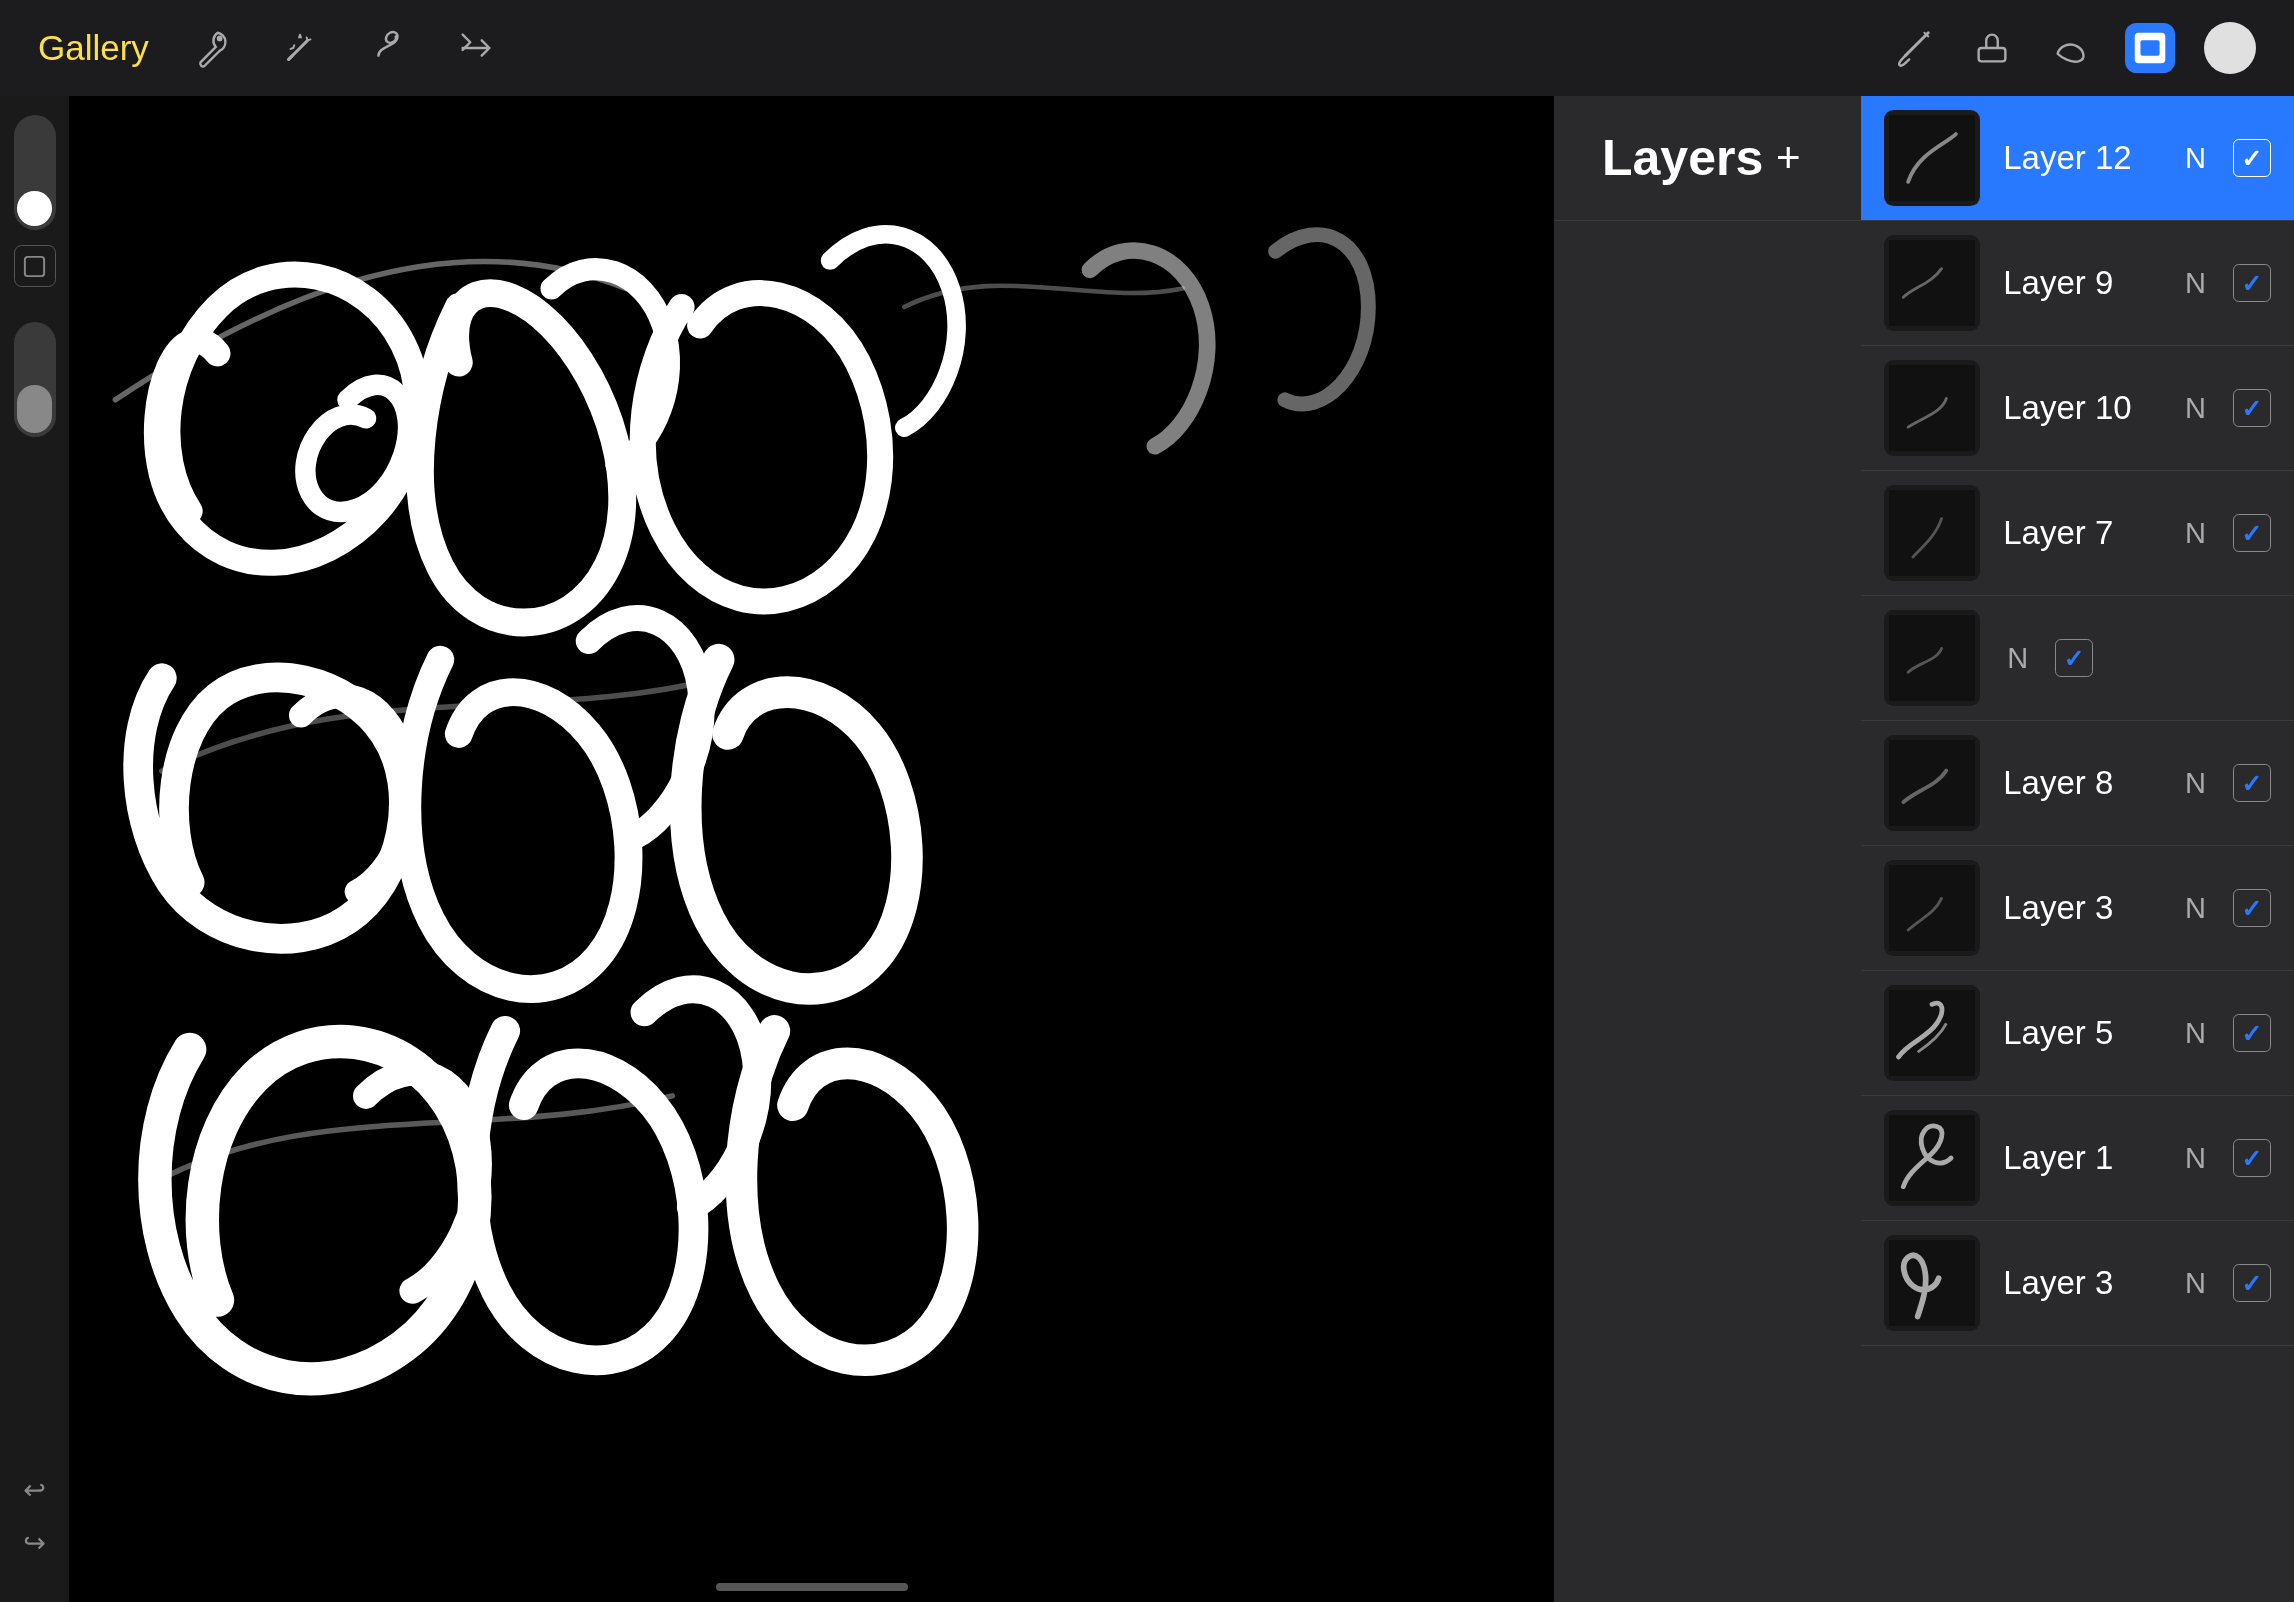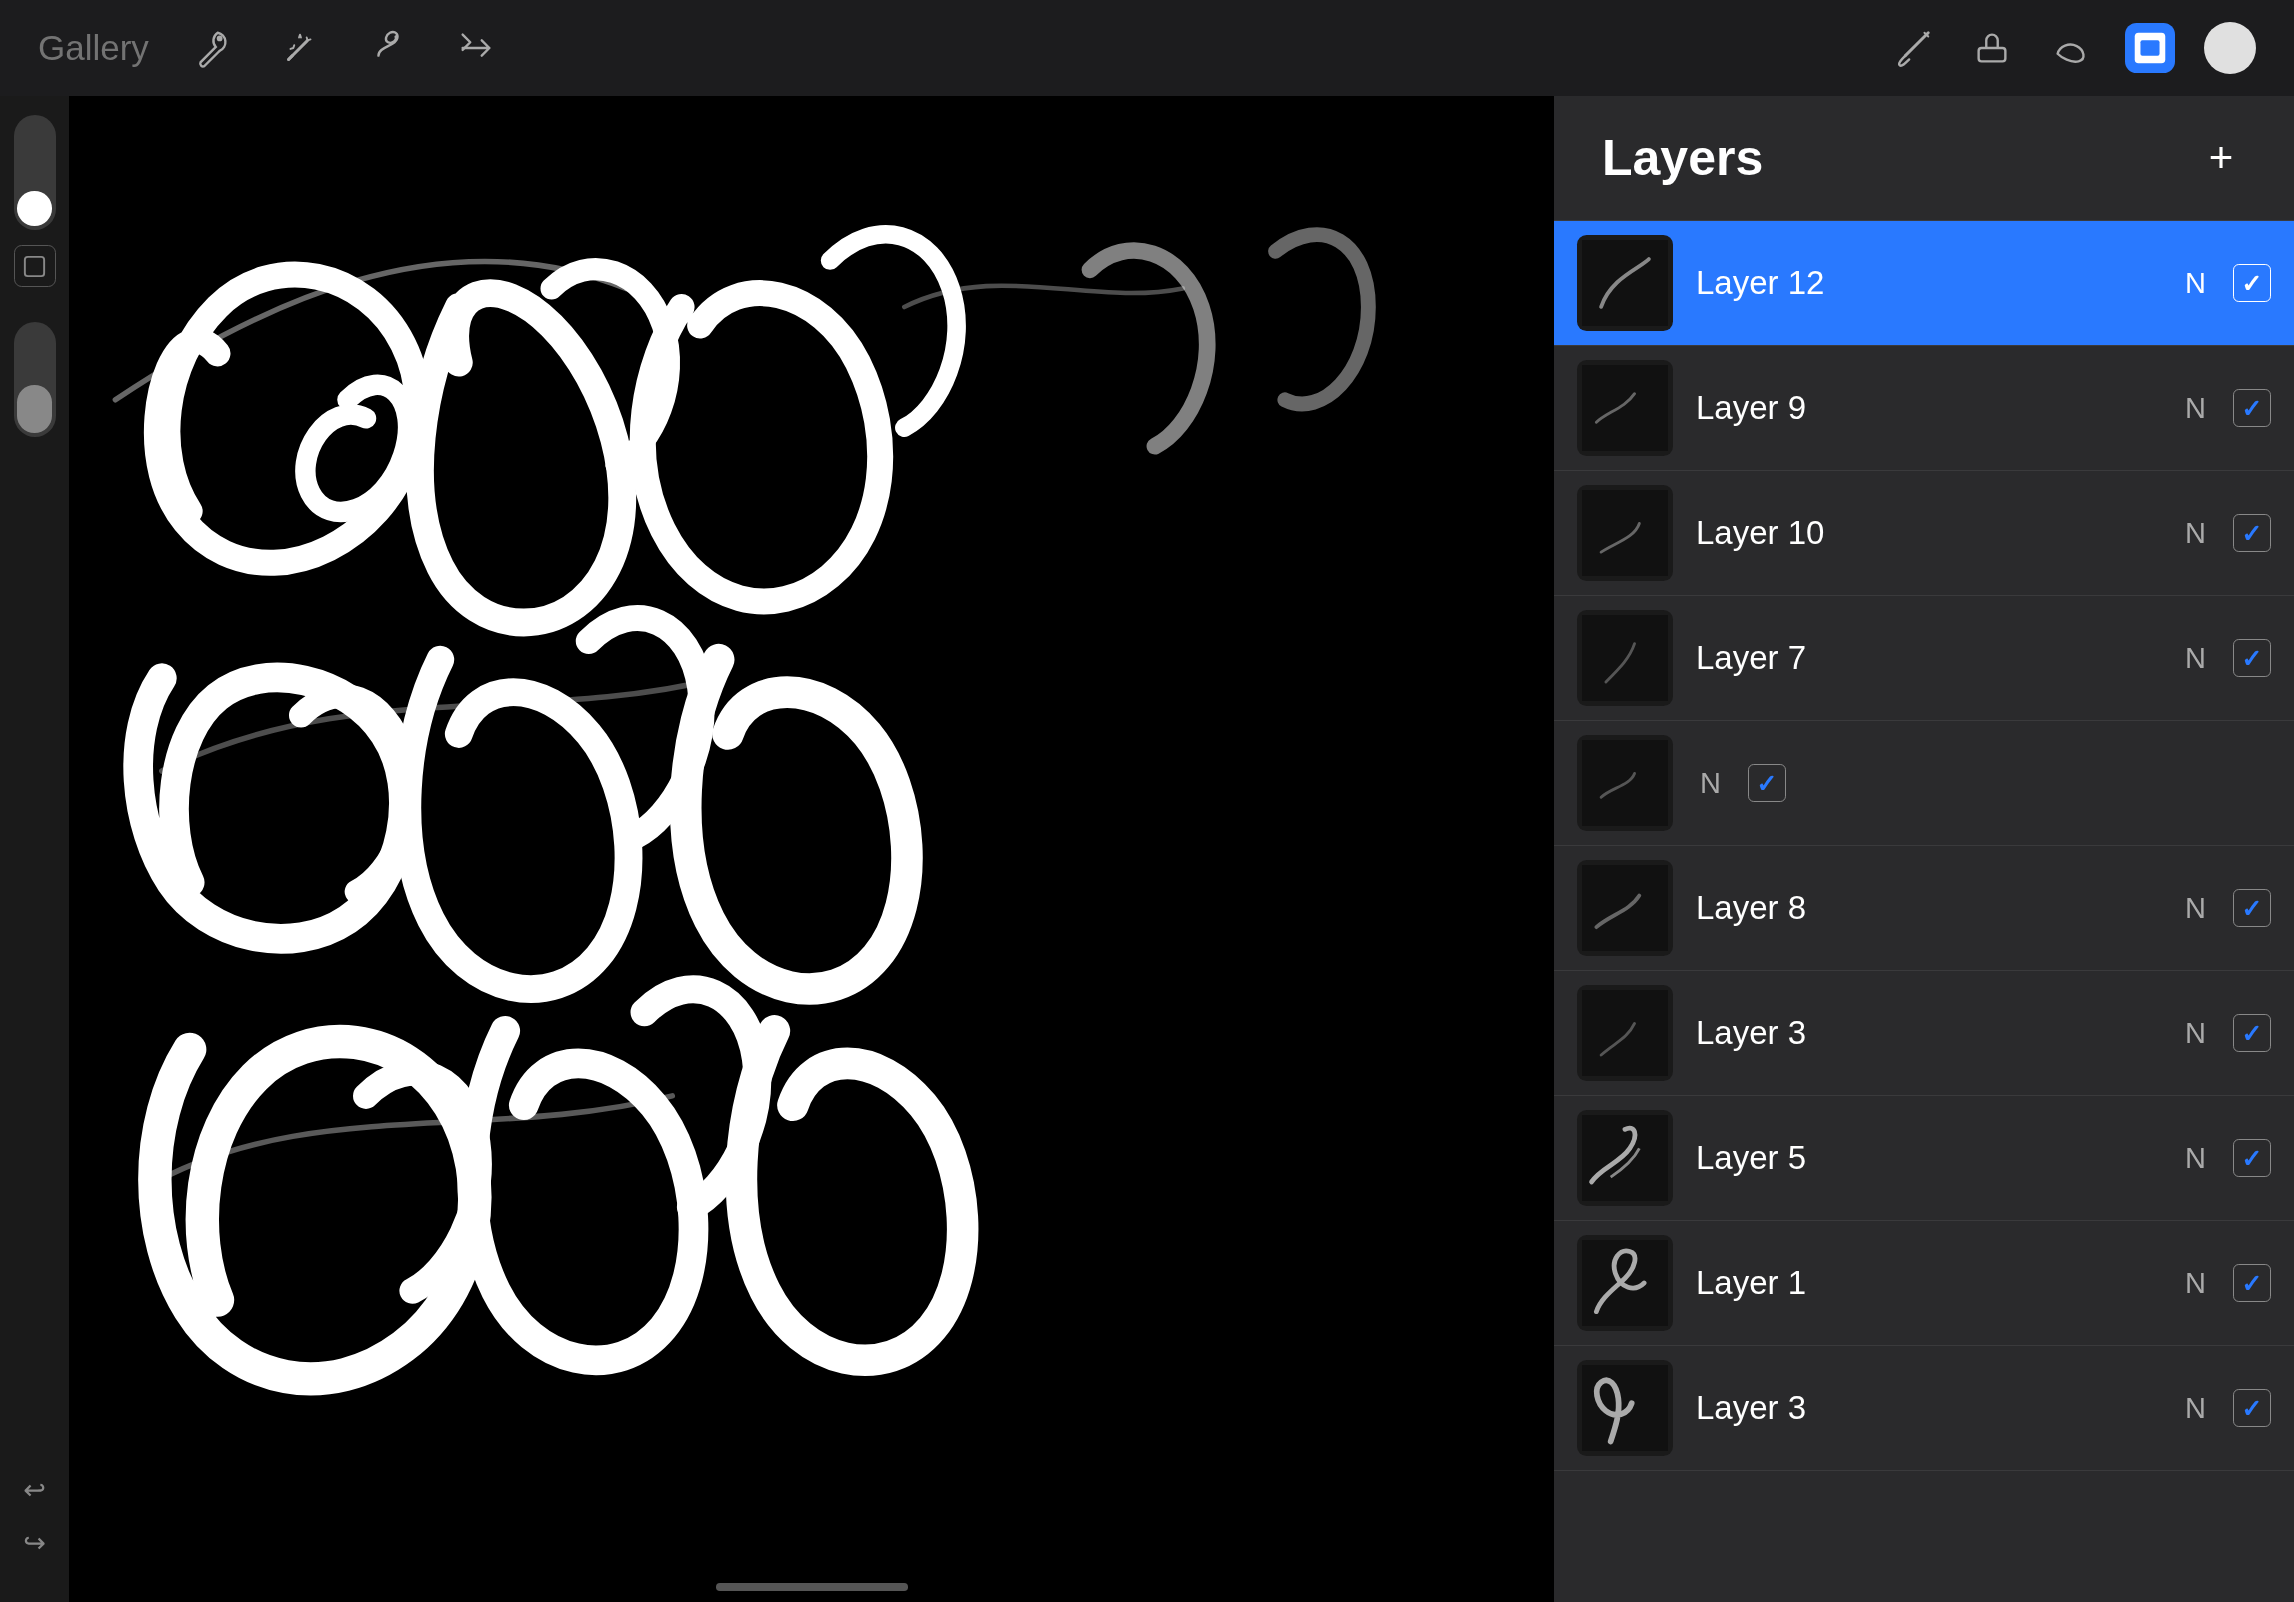--- a/index.html
+++ b/index.html
@@ -28,21 +28,21 @@
       align-items: center;
       gap: 38px;
       flex: 1;
     }
     .toolbar-right {
       display: flex;
       align-items: center;
       gap: 29px;
     }
     .gallery-btn {
-      color: #737373;
+      color: #fde047;
       font-size: 35px;
       font-weight: 400;
       background: none;
       border: none;
       cursor: pointer;
     }
     .tool-icon {
       width: 50px;
       height: 50px;
       display: flex;
@@ -180,21 +180,21 @@
       background: #555;
       border-radius: 3.8px;
     }
 
     
     .layers-panel {
       width: 740px;
       background: #2a2a2c;
       flex-shrink: 0;
       display: flex;
-      flex-direction: column;
+      flex-direction: row;
       overflow: hidden;
     }
     .layers-header {
       height: 125px;
       display: flex;
       align-items: center;
       justify-content: space-between;
       padding: 0 48px;
       flex-shrink: 0;
       border-bottom: 1px solid #3a3a3c;

